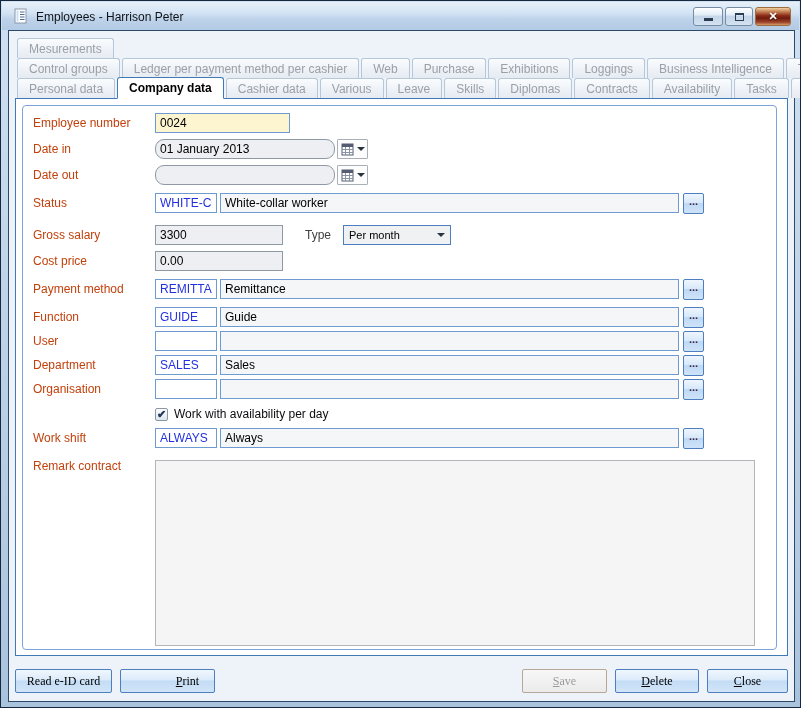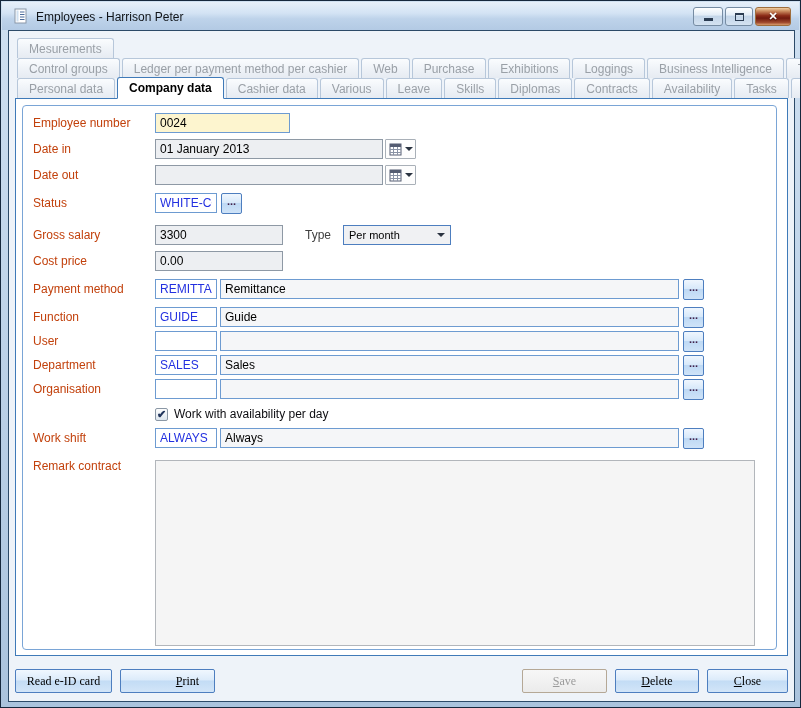--- a/index.html
+++ b/index.html
@@ -65,21 +65,21 @@
   }
   .frow { display:flex; align-items:flex-start; }
   .flabel { width:122px; flex:0 0 122px; font-size:12px; color:#c2410c; padding-top:3px; }
   .tinput {
     height:20px; border:1px solid #6d9bd1; background:#fff;
     font-family:"Liberation Sans",sans-serif; font-size:12px; color:#000;
     padding:8px 4px; outline:none;
   }
   .emp { width:135px; background:#fdf5cf; }
   .gray { border-color:#8e99a5; background:#edeff2; }
-  .datef { width:228px; }
+  .datef { width:180px;border-radius:9px; }
   .numf { width:128px; }
   .code { width:62px; color:#2330e0; }
   .desc { width:459px; margin-left:3px; background:#f5f6f8; }
   .dots-btn {
     width:21px; height:21px; margin-left:4px;
     border:1px solid #4d7ebf; border-radius:2px;
     background:linear-gradient(180deg,#eff6fe 0%,#d8e9fa 45%,#bed9f4 50%,#cfe3f8 100%);
     font-size:11px; font-weight:bold; color:#44224a; line-height:15px; text-align:center; cursor:default;
   }
   .cal-btn {
@@ -220,20 +220,21 @@
               <line x1="1" y1="6.5" x2="12" y2="6.5" stroke="#8a93a5"></line>
               <line x1="1" y1="9.5" x2="12" y2="9.5" stroke="#8a93a5"></line>
             </svg>
             <span class="tri-down"></span>
           </div>
         </div>
 
         <div class="frow" style="margin-bottom:11px;">
           <div class="flabel">Status</div>
           <input class="tinput code" value="WHITE-CC" style="">
+          <input class="tinput desc" value="White-collar worker" style="">
           <div class="dots-btn">...</div>
         </div>
 
         <div class="frow" style="margin-bottom:6px;">
           <div class="flabel">Gross salary</div>
           <input class="tinput gray numf" value="3300" style="">
           <div class="type-label">Type</div>
           <div class="dropdown">
             <span>Per month</span>
             <span class="tri-down"></span>

